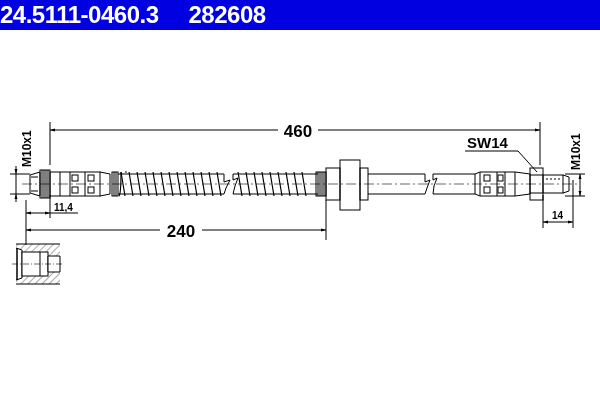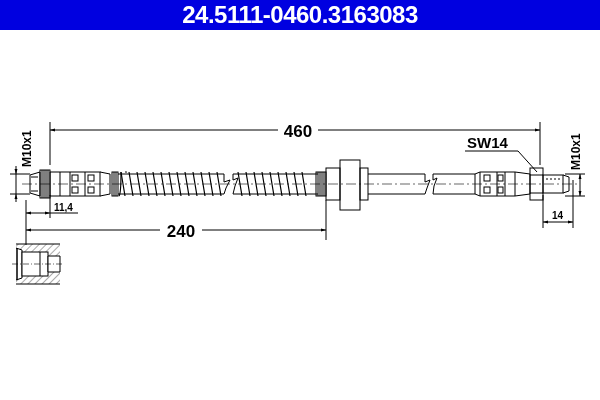--- a/index.html
+++ b/index.html
@@ -1,27 +1,27 @@
 <!DOCTYPE html>
 <html><head>
   <meta charset="utf-8">
   <style>
     html, body { margin: 0; padding: 0; background: #ffffff; }
     body { width: 600px; height: 400px; position: relative; overflow: hidden; font-family: "Liberation Sans", sans-serif; }
-    .header { position: absolute; left: 0; top: 0; width: 600px; height: 30px; background: #0000e0; color: #ffffff; display: flex; justify-content: center; align-items: center; font-weight: bold; font-size: 24px; letter-spacing: -0.5px; }
+    .header { position: absolute; left: 0; top: 0; width: 600px; height: 30px; background: #0000e0; color: #ffffff; display: flex; align-items: center; gap: 30px; font-weight: bold; font-size: 24px; letter-spacing: -0.5px; }
     .header span { display: inline-block; }
     svg { position: absolute; left: 0; top: 0; }
     .dim { font-family: "Liberation Sans", sans-serif; font-weight: bold; fill: #000; }
   </style>
 </head>
 <body>
 
 <div class="header">
   <span>24.5111-0460.3</span>
-  <span>163083</span>
+  <span>282608</span>
 </div>
 
 <svg width="600" height="400" viewBox="0 0 600 400">
   <defs>
     <marker id="arr" viewBox="0 0 10 10" refX="10" refY="5" markerWidth="7" markerHeight="5" orient="auto-start-reverse">
       <path d="M0,2 L10,5 L0,8 z" fill="#000"></path>
     </marker>
     <pattern id="hatch" width="5" height="5" patternUnits="userSpaceOnUse" patternTransform="rotate(45)">
       <line x1="0" y1="0" x2="0" y2="5" stroke="#555" stroke-width="1"></line>
     </pattern>

